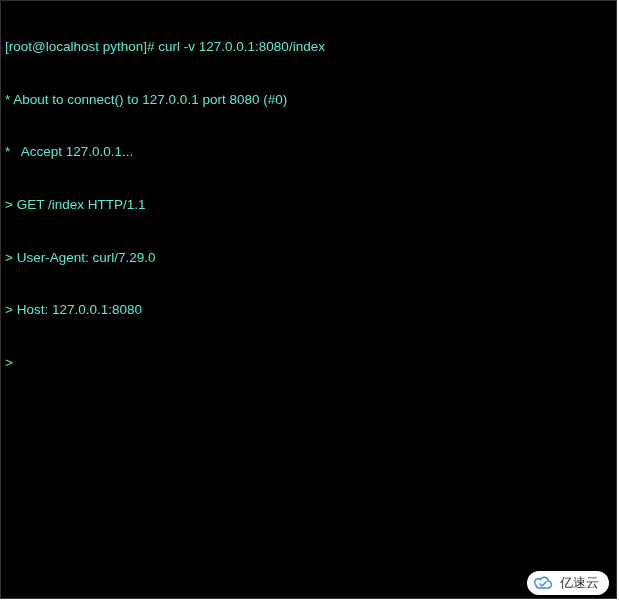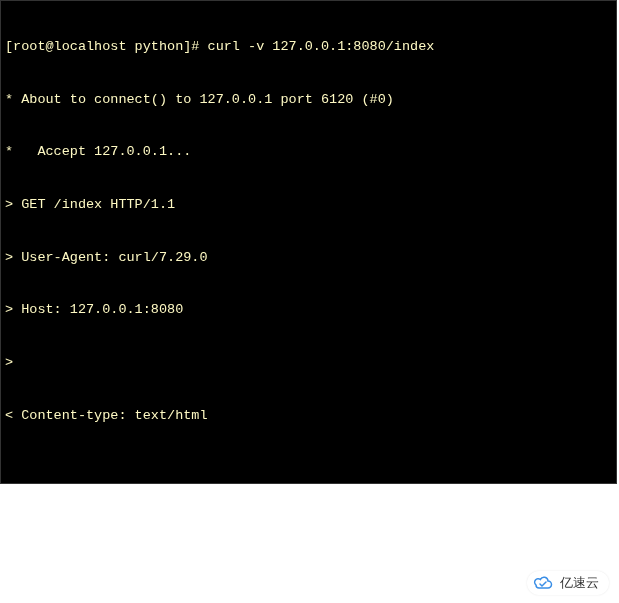--- a/index.html
+++ b/index.html
@@ -7,26 +7,26 @@
     padding: 0;
     background: #ffffff;
     width: 619px;
     height: 603px;
     overflow: hidden;
     position: relative;
   }
   .terminal {
     background: #000000;
     width: 617px;
-    height: 484px;
+    height: 599px;
     border: 1px solid #333;
-    font-family: Liberation Mono, monospace;
+    font-family: Liberation Sans, sans-serif;
     font-size: 13.5px;
     line-height: 1.3;
-    color: #fef9c3;
+    color: #5eead4;
     padding: 2px 4px;
     box-sizing: border-box;
     white-space: pre;
     overflow: hidden;
   }
   .line { display: block; }
   .watermark {
     position: absolute;
     bottom: 8px;
     right: 10px;
@@ -46,27 +46,26 @@
     height: 14px;
     position: relative;
   }
   .wm-icon svg { display: block; }
 </style>
 </head>
 <body>
 
 <div class="terminal">
   <span class="line">[root@localhost python]# curl -v 127.0.0.1:8080/index</span>
-  <span class="line">* About to connect() to 127.0.0.1 port 6120 (#0)</span>
+  <span class="line">* About to connect() to 127.0.0.1 port 8080 (#0)</span>
   <span class="line">*   Accept 127.0.0.1...</span>
   <span class="line">&gt; GET /index HTTP/1.1</span>
   <span class="line">&gt; User-Agent: curl/7.29.0</span>
   <span class="line">&gt; Host: 127.0.0.1:8080</span>
   <span class="line">&gt;</span>
-  <span class="line">&lt; Content-type: text/html</span>
   
   
   
   
   
   
   
   
   
   

